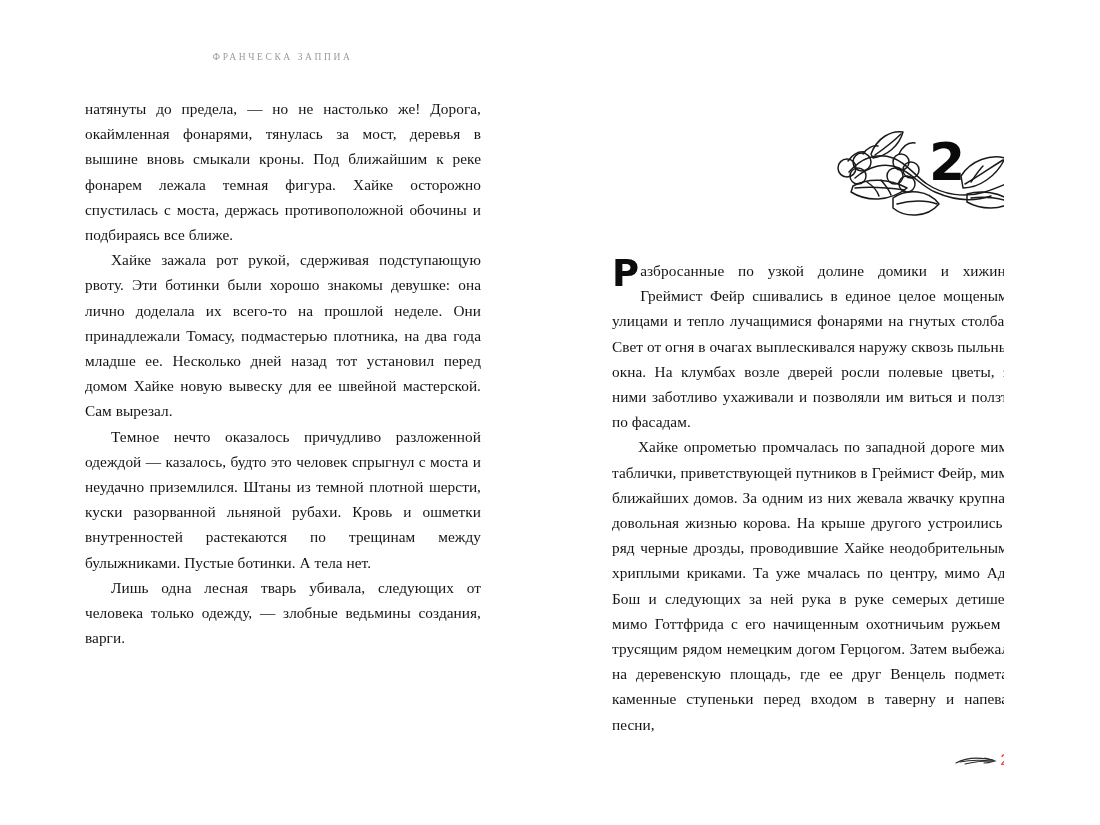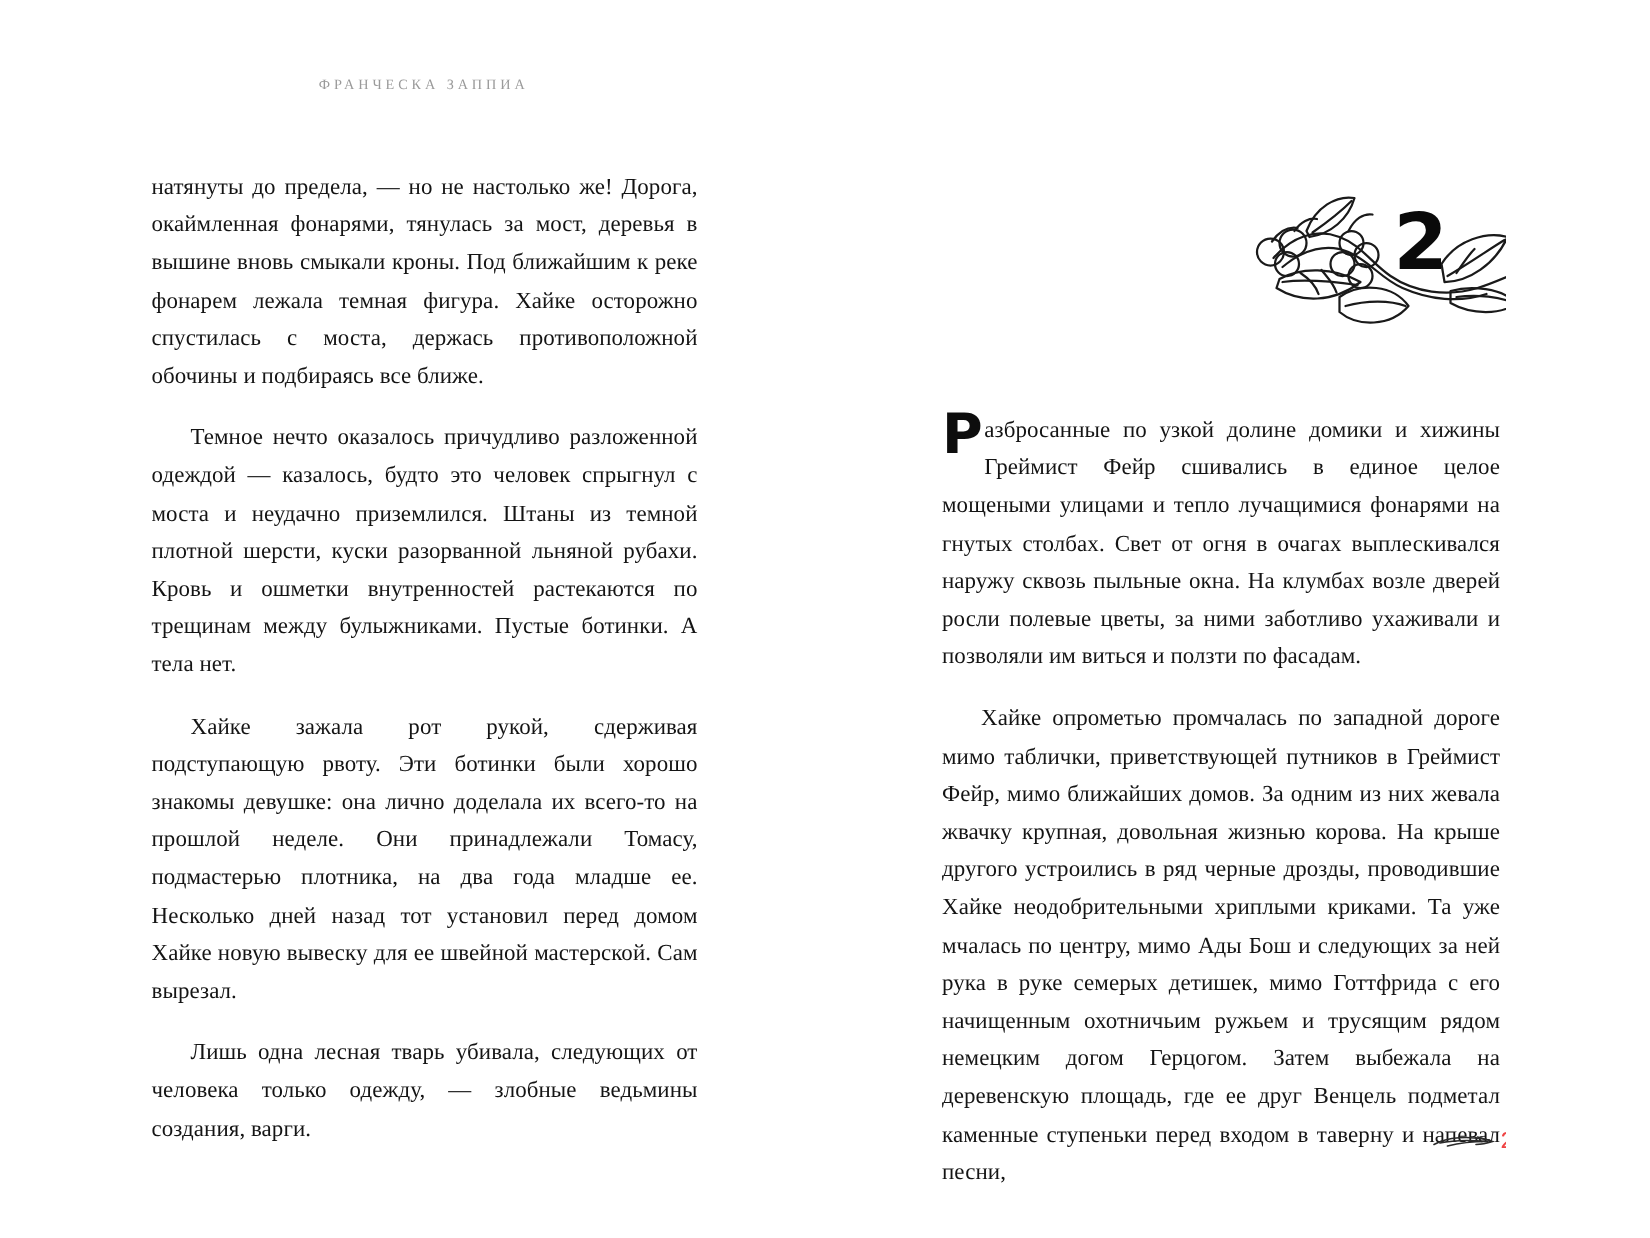--- a/index.html
+++ b/index.html
@@ -50,21 +50,21 @@
     width: 396px;
   }
   .textcol-right {
     position: absolute;
     left: 612px;
     top: 258px;
     width: 404px;
   }
 
   p.body {
-    margin: 16px;
+    margin: 0;
     text-align: justify;
     text-justify: inter-word;
     font-size: 15.3px;
     line-height: 25.2px;
     text-indent: 26px;
     hyphens: manual;
     color: #141414;
     letter-spacing: 0.05px;
   }
   p.body.first {
@@ -135,22 +135,22 @@
 <body>
 
 <div id="page">
 
   <div class="page-half left">
 
     <div class="running-head">ФРАНЧЕСКА ЗАППИА</div>
 
     <div class="textcol-left">
       <p class="body first">натянуты до предела, — но не настолько же! Дорога, окаймленная фонарями, тянулась за мост, деревья в вышине вновь смыкали кроны. Под ближайшим к реке фонарем лежала темная фигура. Хайке осторожно спустилась с моста, держась противоположной обочины и подбираясь все ближе.</p>
+      <p class="body">Хайке зажала рот рукой, сдерживая подступающую рвоту. Эти ботинки были хорошо знакомы девушке: она лично доделала их всего-то на прошлой неделе. Они принадлежали Томасу, подмастерью плотника, на два года младше ее. Несколько дней назад тот установил перед домом Хайке новую вывеску для ее швейной мастерской. Сам вырезал.</p>
       <p class="body">Темное нечто оказалось причудливо разложенной одеждой — казалось, будто это человек спрыгнул с моста и неудачно приземлился. Штаны из темной плотной шерсти, куски разорванной льняной рубахи. Кровь и ошметки внутренностей растекаются по трещинам между булыжниками. Пустые ботинки. А тела нет.</p>
-      <p class="body">Хайке зажала рот рукой, сдерживая подступающую рвоту. Эти ботинки были хорошо знакомы девушке: она лично доделала их всего-то на прошлой неделе. Они принадлежали Томасу, подмастерью плотника, на два года младше ее. Несколько дней назад тот установил перед домом Хайке новую вывеску для ее швейной мастерской. Сам вырезал.</p>
       <p class="body">Лишь одна лесная тварь убивала, следующих от человека только одежду, — злобные ведьмины создания, варги.</p>
     </div>
   </div>
 
   <div class="page-half right"></div>
 
   <div class="chapter-head">
     <svg class="chapter-ornament" viewBox="0 0 230 112">
       <g fill="none" stroke="#1a1a1a" stroke-width="1.5" stroke-linecap="round" stroke-linejoin="round">
 

